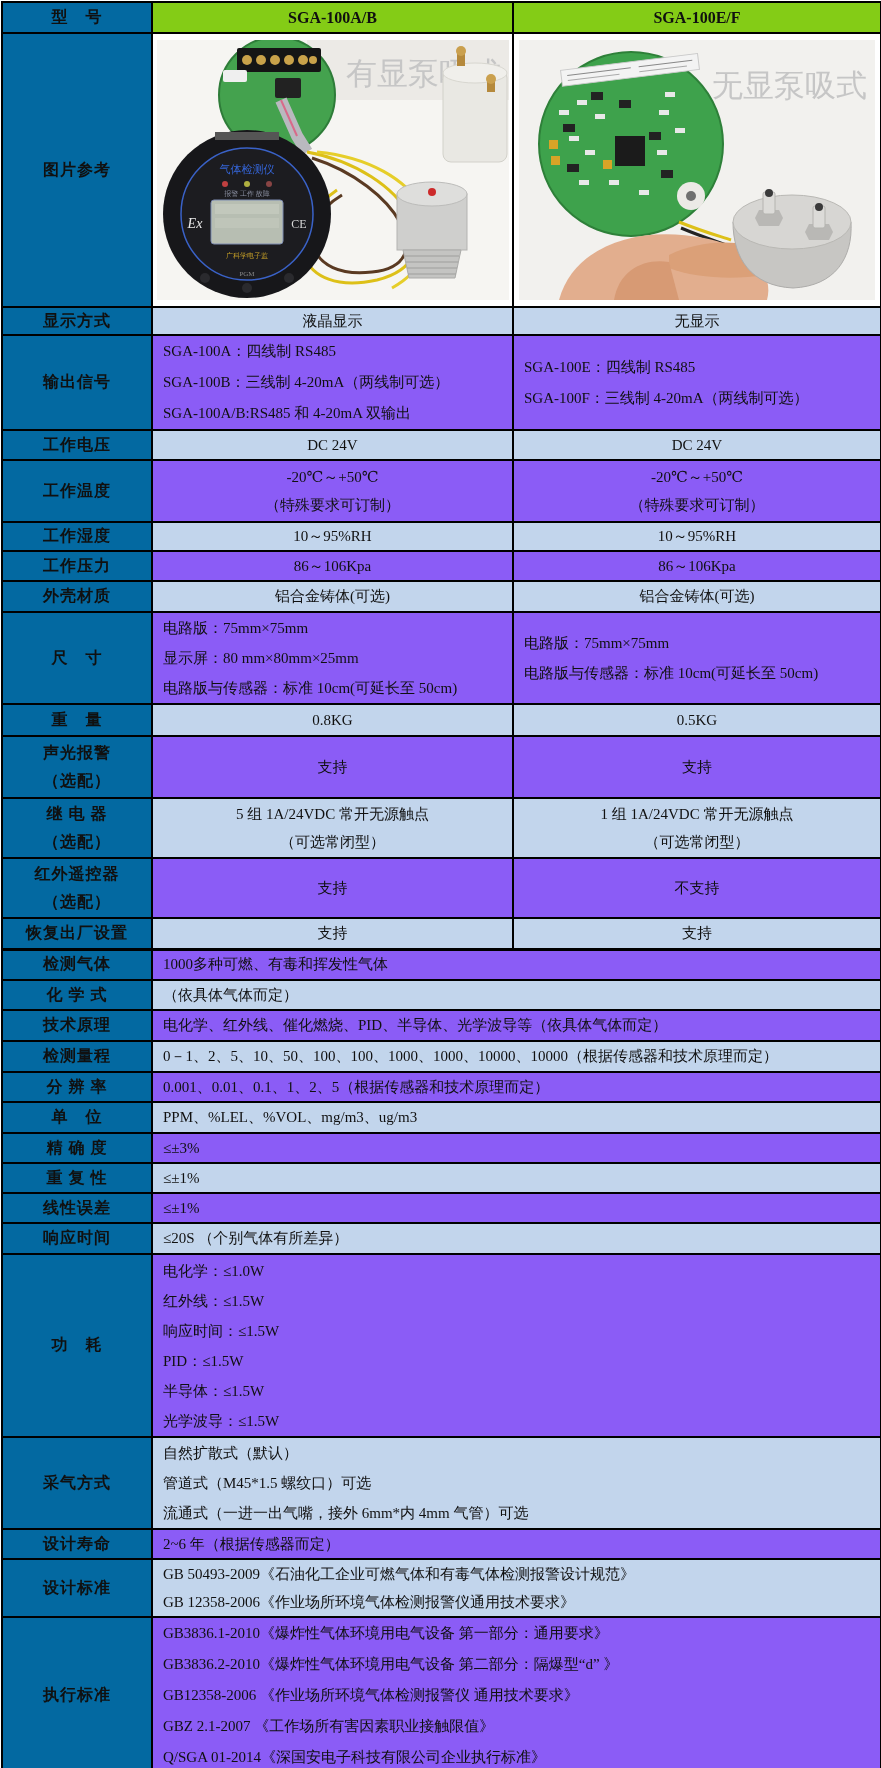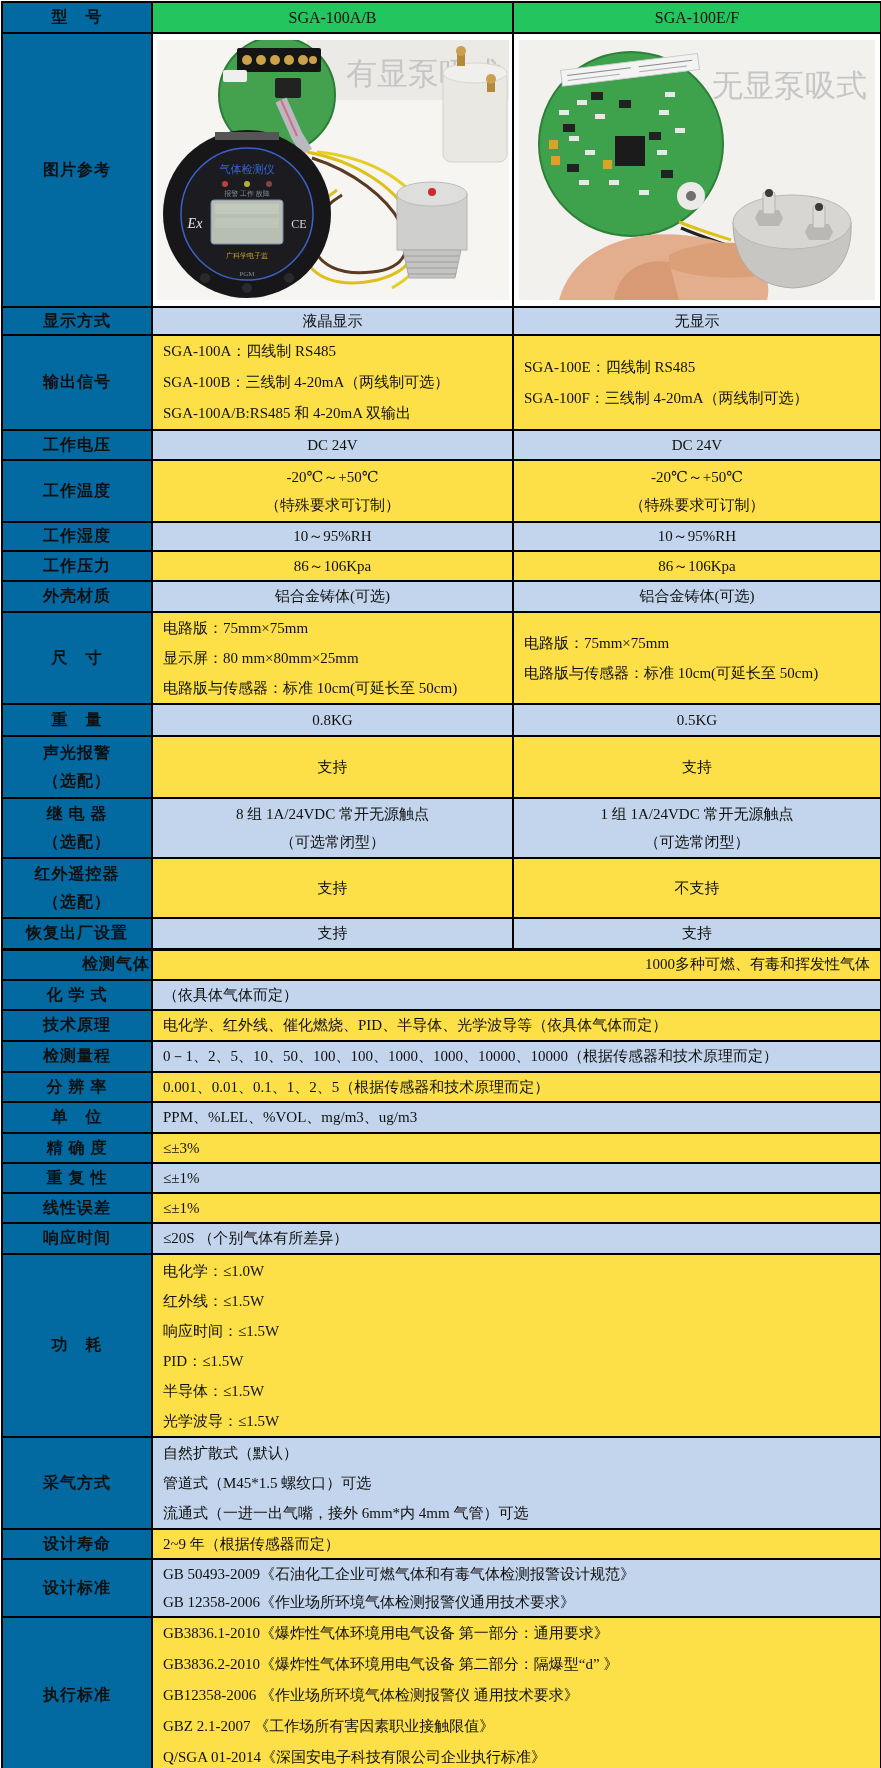--- a/index.html
+++ b/index.html
@@ -1,29 +1,29 @@
 <!DOCTYPE html>
 <html><head>
 <meta charset="utf-8">
 <style>
   html,body{margin:0;padding:0;background:#fff;}
   body{width:881px;font-family:"Liberation Serif","DejaVu Serif",serif;color:#101010;}
   table{border-collapse:collapse;table-layout:fixed;width:879px;margin:1px 0 0 1px;}
   td{border:2px solid #000;font-size:15px;vertical-align:middle;overflow:hidden;}
   .lbl{background:#0369a1;font-weight:bold;text-align:center;font-size:16px;letter-spacing:1px;}
-  .hdr{background:#22c55e;font-weight:normal;text-align:center;font-size:16px;}
+  .hdr{background:#84cc16;font-weight:bold;text-align:center;font-size:16px;}
   .ra .val{background:#c2d5ec;}
-  .rb .val{background:#fde047;}
+  .rb .val{background:#8b5cf6;}
   .photo-cell{background:#ffffff;padding:4px 2px;text-align:center;vertical-align:middle;}
   .tc{text-align:center;}
   .tl{text-align:left;padding:0 10px;}
   .line{line-height:30px;white-space:nowrap;}
   .line31{line-height:31px;}
   .line28{line-height:28px;}
-  .thick-top{border-top:3px solid #000;text-align:right;}
+  .thick-top{border-top:3px solid #000;}
   svg{display:block;margin:0 auto;}
   svg text{font-family:"Liberation Serif","DejaVu Serif",serif;}
 </style>
 </head>
 <body>
 
 <table>
   <colgroup>
       <col style="width:150px">
       <col style="width:361px">
@@ -265,21 +265,21 @@
     <td class="val tc">支持</td>
     <td class="val tc">支持</td>
   </tr>
 
   <tr class="ra" style="height:46px">
     <td class="lbl">
       <div class="line28">继 电 器</div>
       <div class="line28">（选配）</div>
     </td>
     <td class="val tc">
-      <div class="line line28">8 组 1A/24VDC 常开无源触点</div>
+      <div class="line line28">5 组 1A/24VDC 常开无源触点</div>
       <div class="line line28">（可选常闭型）</div>
     </td>
     <td class="val tc">
       <div class="line line28">1 组 1A/24VDC 常开无源触点</div>
       <div class="line line28">（可选常闭型）</div>
     </td>
   </tr>
 
   <tr class="rb" style="height:58px">
     <td class="lbl">
@@ -353,21 +353,21 @@
     <td class="lbl">采气方式</td>
     <td class="val tl" colspan="2">
       <div class="line">自然扩散式（默认）</div>
       <div class="line">管道式（M45*1.5 螺纹口）可选</div>
       <div class="line">流通式（一进一出气嘴，接外 6mm*内 4mm 气管）可选</div>
     </td>
   </tr>
 
   <tr class="rb" style="height:30px">
     <td class="lbl">设计寿命</td>
-    <td class="val tl" colspan="2">2~9 年（根据传感器而定）</td>
+    <td class="val tl" colspan="2">2~6 年（根据传感器而定）</td>
   </tr>
 
   <tr class="ra" style="height:57px">
     <td class="lbl">设计标准</td>
     <td class="val tl" colspan="2">
       <div class="line line28">GB 50493-2009《石油化工企业可燃气体和有毒气体检测报警设计规范》</div>
       <div class="line line28">GB 12358-2006《作业场所环境气体检测报警仪通用技术要求》</div>
     </td>
   </tr>
 

